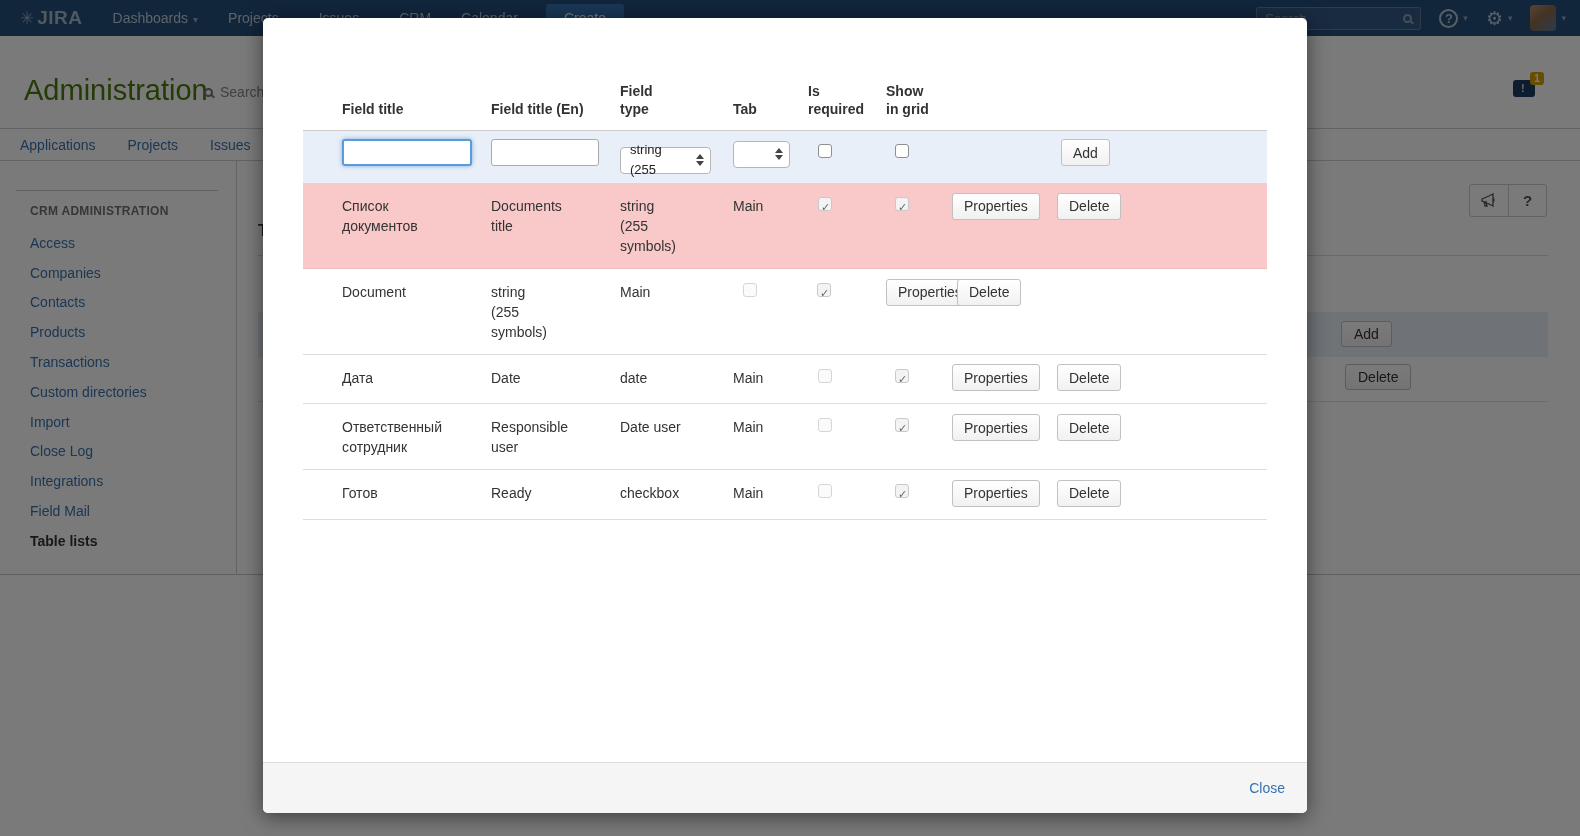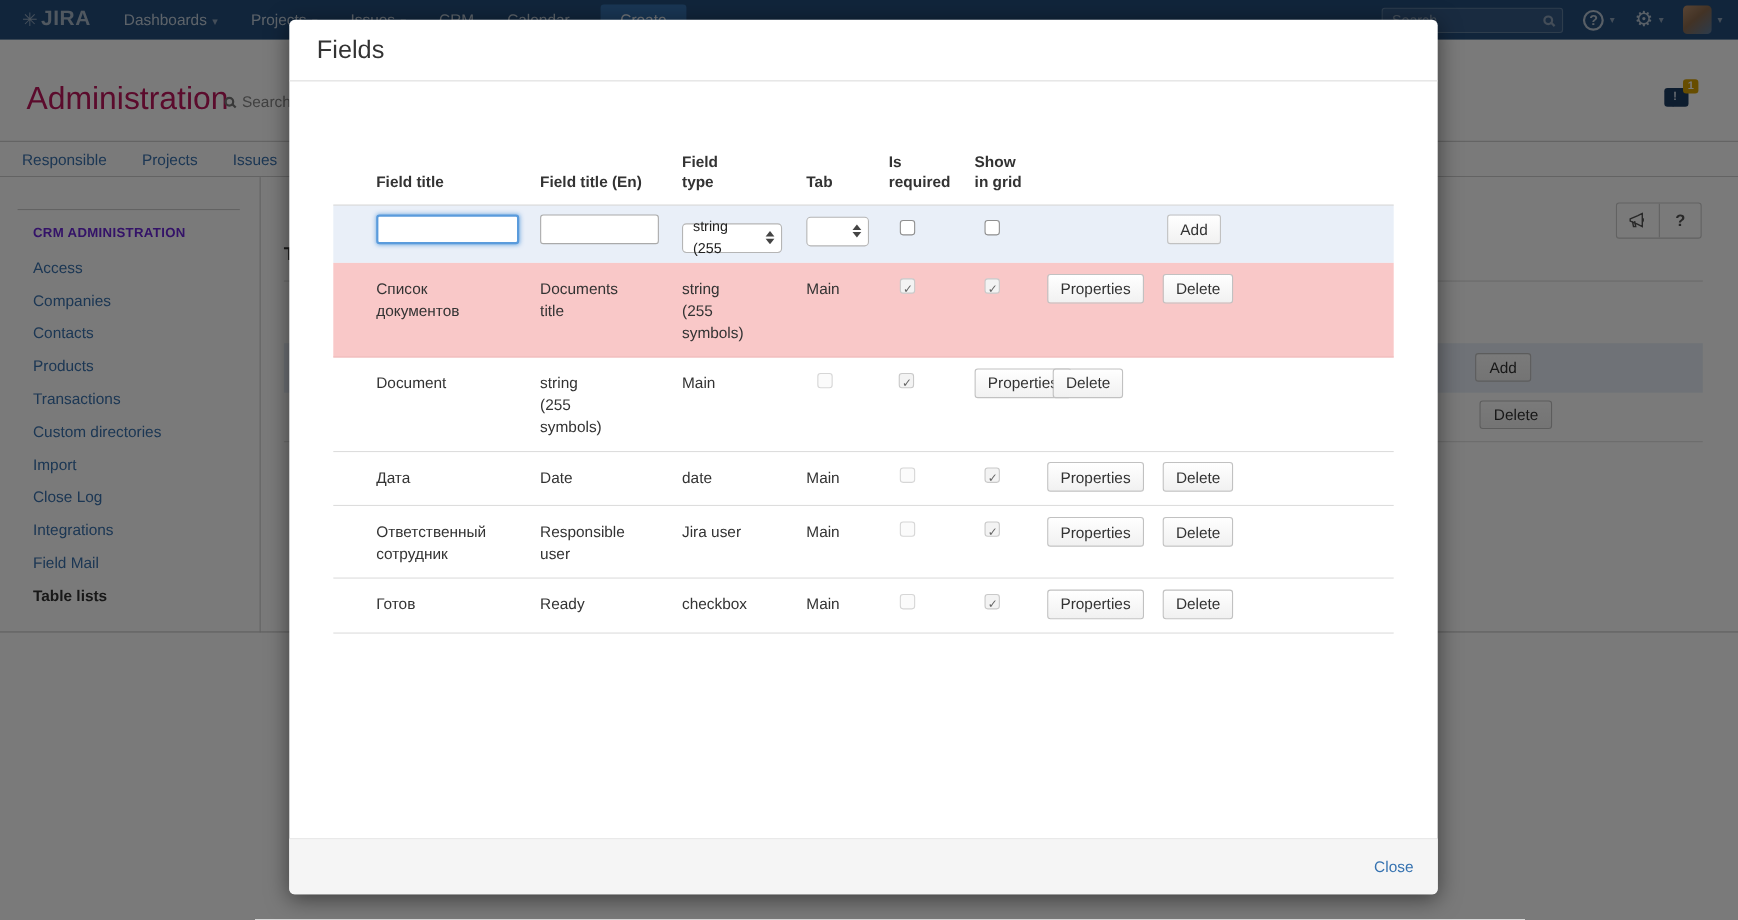--- a/index.html
+++ b/index.html
@@ -23,36 +23,36 @@
   .mag::after { content:''; position:absolute; width:5px; height:2px; background:#8fa2b8; transform:rotate(45deg); right:-4px; bottom:-2px; }
   .mag.dark { border-color:#777; } .mag.dark::after { background:#777; }
   .nav-icon { display:flex; align-items:center; color:#b9c6d5; cursor:pointer; }
   .help-circle { width:19px; height:19px; border:2px solid #b9c6d5; border-radius:50%; font-size:13px; font-weight:bold; display:flex; align-items:center; justify-content:center; }
   .gear { font-size:19px; line-height:1; }
   .caret-s { font-size:9px; color:#8fa3ba; margin-left:5px; }
   .avatar { width:26px; height:26px; border-radius:4px; background:linear-gradient(140deg,#b98f6d 0%,#8c6b4f 45%,#5d7da0 100%); }
 
   
   .admin-header { position:absolute; left:0; top:36px; width:1580px; height:92px; background:#fff; }
-  .admin-title { position:absolute; left:24px; top:38px; font-size:29px; font-weight:500; color:#be185d; }
+  .admin-title { position:absolute; left:24px; top:38px; font-size:29px; font-weight:500; color:#4d7c0f; }
   .admin-search { position:absolute; left:204px; top:48px; display:flex; align-items:center; gap:7px; color:#888; font-size:14px; }
   .notif { position:absolute; left:1513px; top:44px; width:22px; height:17px; background:#1d3d63; border-radius:3px; }
   .notif::after { content:'!'; color:#cfd9e6; font-size:11px; font-weight:bold; position:absolute; left:8px; top:2px; }
   .notif::before { content:''; position:absolute; left:4px; bottom:-4px; border:4px solid transparent; border-top-color:#1d3d63; }
   .notif-badge { position:absolute; right:-9px; top:-8px; min-width:14px; height:13px; background:#d8a100; border-radius:3px; color:#fff; font-size:10px; font-weight:bold; text-align:center; line-height:13px; padding:0 2px; }
 
   
   .admin-tabs { position:absolute; left:0; top:128px; width:1580px; height:33px; border-top:1px solid #ccc; border-bottom:1px solid #d0d0d0; display:flex; align-items:center; padding-left:20px; background:#fff; }
   .tab { color:#3b73af; font-size:14px; margin-right:32px; cursor:pointer; white-space:nowrap; }
 
   
   .content-row { position:absolute; left:0; top:161px; width:1580px; height:414px; border-bottom:1px solid #c4c4c4; background:#fff; }
   .sidebar { position:absolute; left:0; top:0; width:237px; height:414px; border-right:1px solid #ccc; }
   .sidebar hr { position:absolute; left:16px; top:29px; width:202px; border:none; border-top:1px solid #ccc; }
-  .sidebar-heading { position:absolute; left:30px; top:43px; font-size:12px; font-weight:bold; color:#6d28d9; letter-spacing:0.3px; }
+  .sidebar-heading { position:absolute; left:30px; top:43px; font-size:12px; font-weight:bold; color:#737373; letter-spacing:0.3px; }
   .sidebar-list { position:absolute; left:30px; top:67px; list-style:none; }
   .sidebar-item { height:29.8px; display:flex; align-items:center; font-size:14px; color:#3b73af; cursor:pointer; white-space:nowrap; }
   .sidebar-item.active { color:#333; font-weight:bold; }
 
   
   .bg-heading { position:absolute; left:258px; top:60px; font-size:17px; font-weight:bold; color:#333; }
   .bg-hr { position:absolute; left:258px; top:94px; width:1290px; border:none; border-top:1px solid #ddd; }
   .bg-addrow { position:absolute; left:258px; top:151px; width:1290px; height:45px; background:#e9eff8; }
   .bg-btn { font-family:"Liberation Sans",sans-serif; font-size:14px; color:#333; background:linear-gradient(#ffffff,#f2f2f2); border:1px solid #c1c1c1; border-radius:3px; padding:4px 12px; cursor:pointer; }
   .bg-add { position:absolute; left:1083px; top:9px; }
@@ -156,21 +156,21 @@
     <div class="admin-search">
       <span class="mag dark"></span>
       <span>Search</span>
     </div>
     <div class="notif">
       <span class="notif-badge">1</span>
     </div>
   </div>
 
   <nav class="admin-tabs" id="admin-tabs">
-      <span class="tab">Responsible</span>
+      <span class="tab">Applications</span>
       <span class="tab">Projects</span>
       <span class="tab">Issues</span>
       <span class="tab">Add-ons</span>
     </nav>
 
   <div class="content-row">
     <aside class="sidebar">
       <hr>
       <div class="sidebar-heading">CRM ADMINISTRATION</div>
       <ul class="sidebar-list" id="sidebar-list">
@@ -203,23 +203,20 @@
     </div>
     <div class="bg-rowbtns">
       <button class="bg-btn bg-props">Properties</button>
       <button class="bg-btn bg-del">Delete</button>
     </div>
   </div>
 
   <div class="blanket"></div>
 
   <div class="modal">
-    <div class="modal-header">
-      <span class="modal-title">Fields</span>
-    </div>
     <div class="modal-body">
       <div class="ftable">
         <div class="grid-cols fhead" id="ftable-head">
             <span></span>
             <span><span class="cell-text w-title">Field title</span></span>
             <span><span class="cell-text w-en">Field title (En)</span></span>
             <span><span class="cell-text w-type">Field type</span></span>
             <span><span class="cell-text ">Tab</span></span>
             <span><span class="cell-text w-req">Is required</span></span>
             <span><span class="cell-text w-grid">Show in grid</span></span>
@@ -289,21 +286,21 @@
               <span>Main</span>
               <span><span class="cb dis-un"></span></span>
               <span class="col-grid"><span class="cb dis-ck"></span></span>
               <span class="col-props"><button class="aui-btn">Properties</button></span>
               <span class="col-del"><button class="aui-btn">Delete</button></span>
             </div>
             <div class="grid-cols trow">
               <span><span class="drag"></span></span>
               <span><span class="cell-text w-title">Ответственный сотрудник</span></span>
               <span><span class="cell-text w-en">Responsible user</span></span>
-              <span><span class="cell-text w-type">Jira user</span></span>
+              <span><span class="cell-text w-type">Date user</span></span>
               <span>Main</span>
               <span><span class="cb dis-un"></span></span>
               <span class="col-grid"><span class="cb dis-ck"></span></span>
               <span class="col-props"><button class="aui-btn">Properties</button></span>
               <span class="col-del"><button class="aui-btn">Delete</button></span>
             </div>
             <div class="grid-cols trow r-single">
               <span><span class="drag"></span></span>
               <span><span class="cell-text w-title">Готов</span></span>
               <span><span class="cell-text w-en">Ready</span></span>

